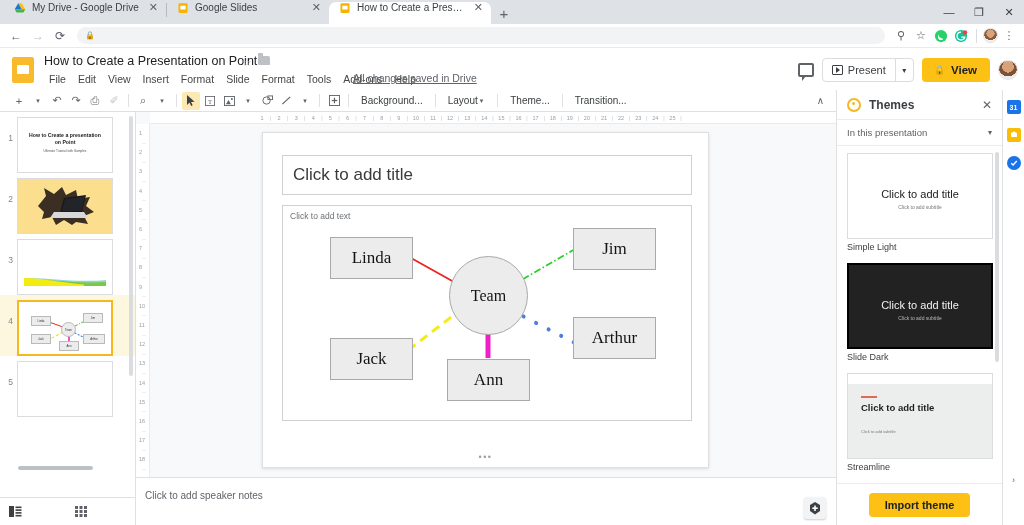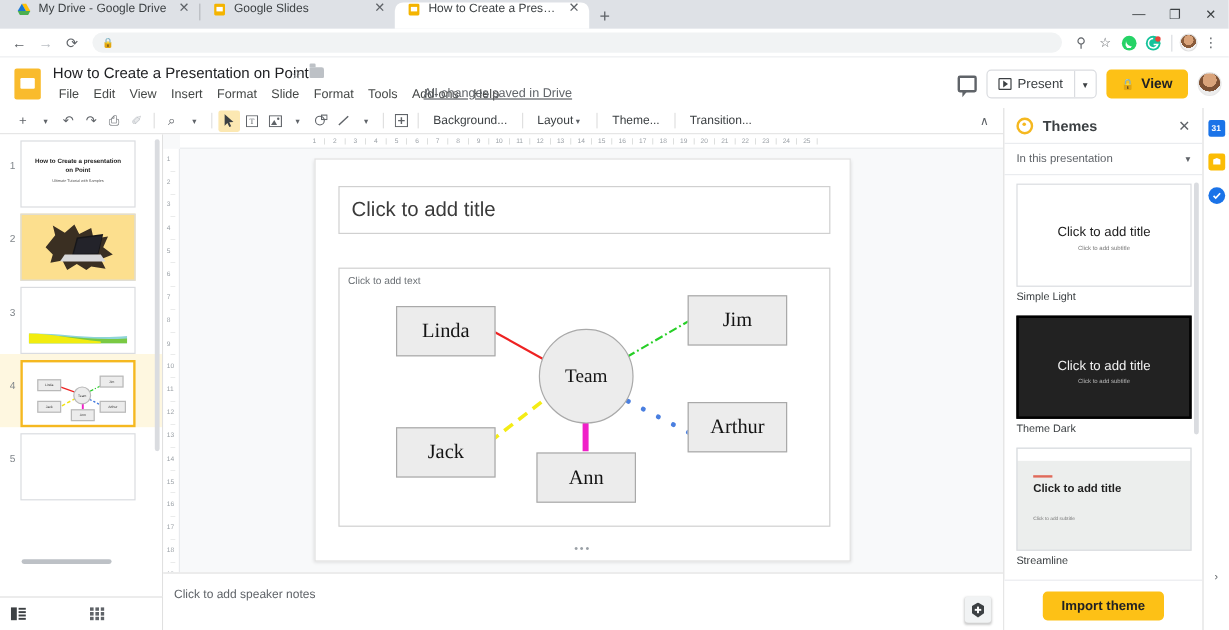--- a/index.html
+++ b/index.html
@@ -159,21 +159,20 @@
     background: #fff; border: 1px solid #e0e0e0; box-shadow: 0 1px 3px rgba(0,0,0,.12);
   }
   .ph-title {
     position: absolute; left: 19px; top: 22px; width: 410px; height: 40px;
     border: 1px solid #d0d0d0; display: flex; align-items: center; padding-left: 10px;
     font-size: 17px; color: #3a3a3a; font-family: "Liberation Sans", sans-serif;
   }
   .ph-body {
     position: absolute; left: 19px; top: 72px; width: 410px; height: 216px;
     border: 1px solid #d0d0d0;
-    margin-top: 18px;
   }
   .ph-body-label { position: absolute; left: 7px; top: 5px; font-size: 8.5px; color: #6b7075; }
   .node-box {
     position: absolute; background: #ececec; border: 1px solid #a9a9a9;
     display: flex; align-items: center; justify-content: center;
     font-family: "Liberation Serif", serif; font-size: 17px; color: #141414;
   }
   .node-circle {
     position: absolute; background: #ececec; border: 1px solid #a9a9a9; border-radius: 50%;
     display: flex; align-items: center; justify-content: center;
@@ -635,21 +634,21 @@
           <div class="tc-title" style="color:#212121;">Click to add title</div>
           <div class="tc-sub">Click to add subtitle</div>
         </div>
         <div class="theme-name">Simple Light</div>
       </div>
       <div class="theme-item">
         <div class="theme-card sel" style="background:#222222;">
           <div class="tc-title" style="color:#f1f1f1;">Click to add title</div>
           <div class="tc-sub" style="color:#b9b9b9;">Click to add subtitle</div>
         </div>
-        <div class="theme-name">Theme Dark</div>
+        <div class="theme-name">Slide Dark</div>
       </div>
       <div class="theme-item">
         <div class="theme-card" style="background:#eceeed;">
           <div style="position:absolute;left:0;top:0;right:0;height:10px;background:#fff;"></div>
           <div style="position:absolute;left:13px;top:22px;width:16px;height:2px;background:#e06a5a;"></div>
           <div style="position:absolute;left:13px;top:28px;font-size:9.5px;font-weight:bold;color:#1f1f1f;">Click to add title</div>
           <div style="position:absolute;left:13px;top:55px;font-size:4px;color:#777;">Click to add subtitle</div>
         </div>
         <div class="theme-name">Streamline</div>
       </div>

